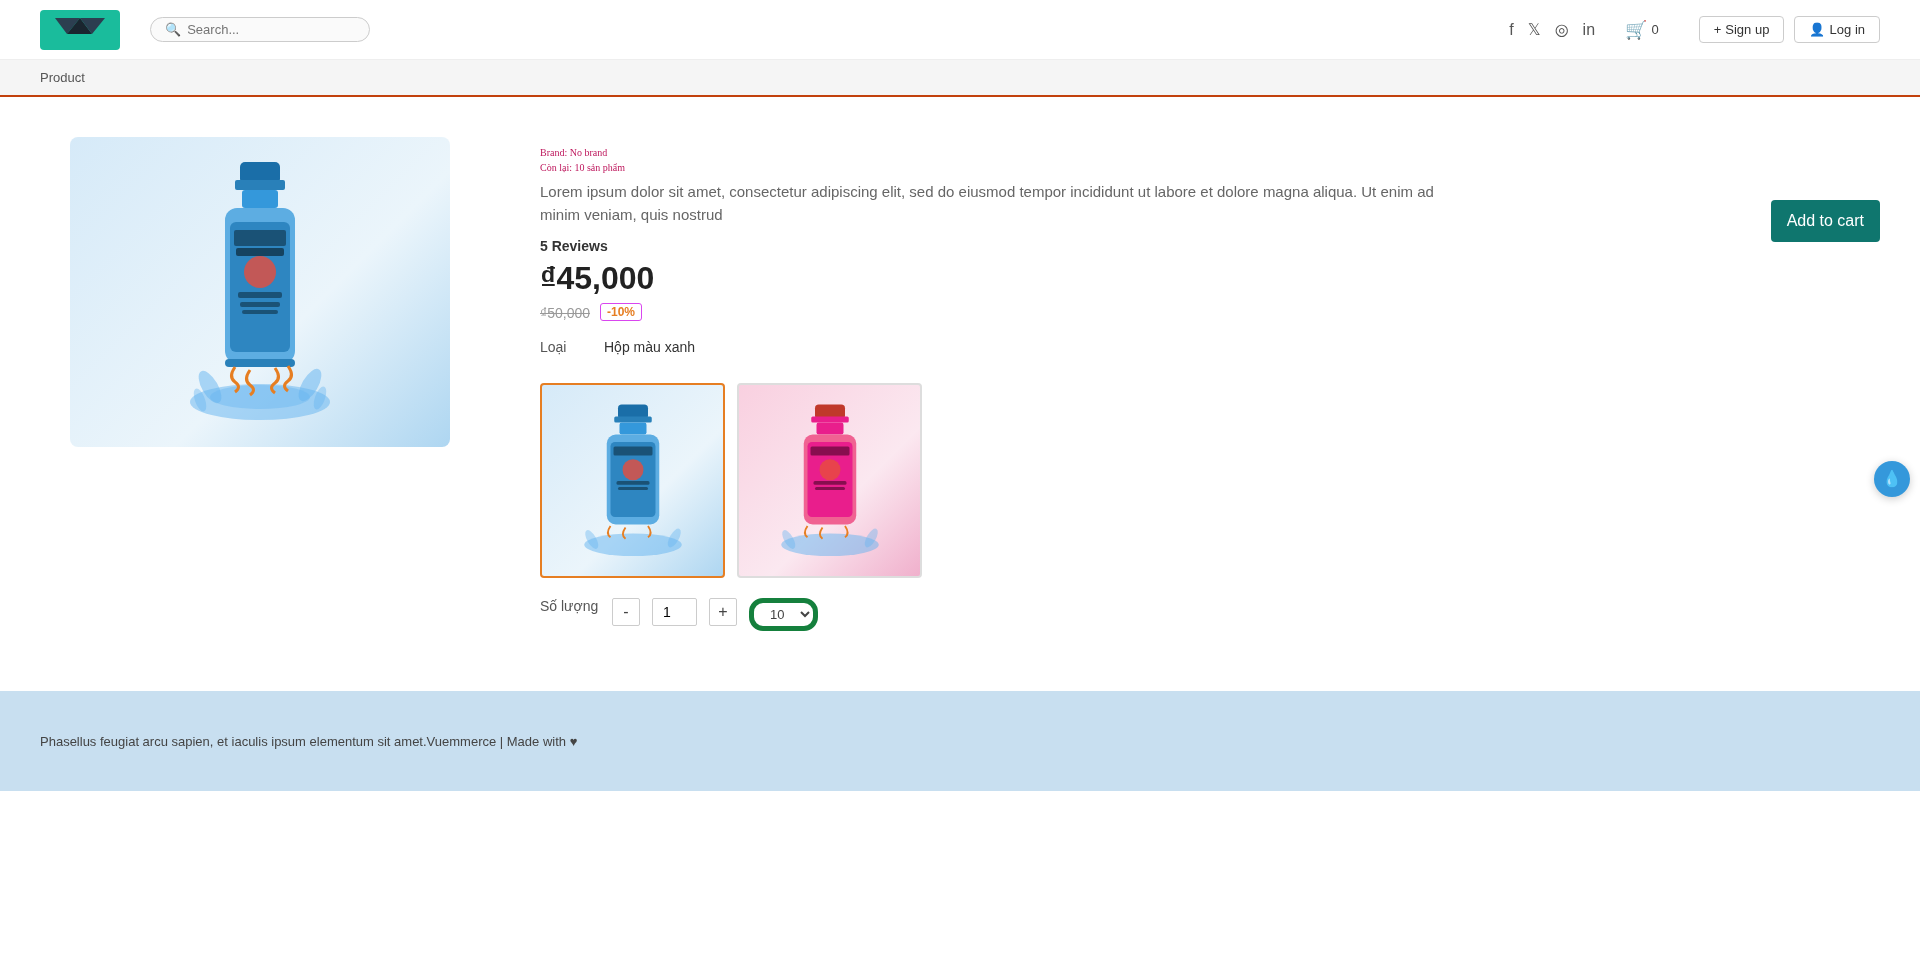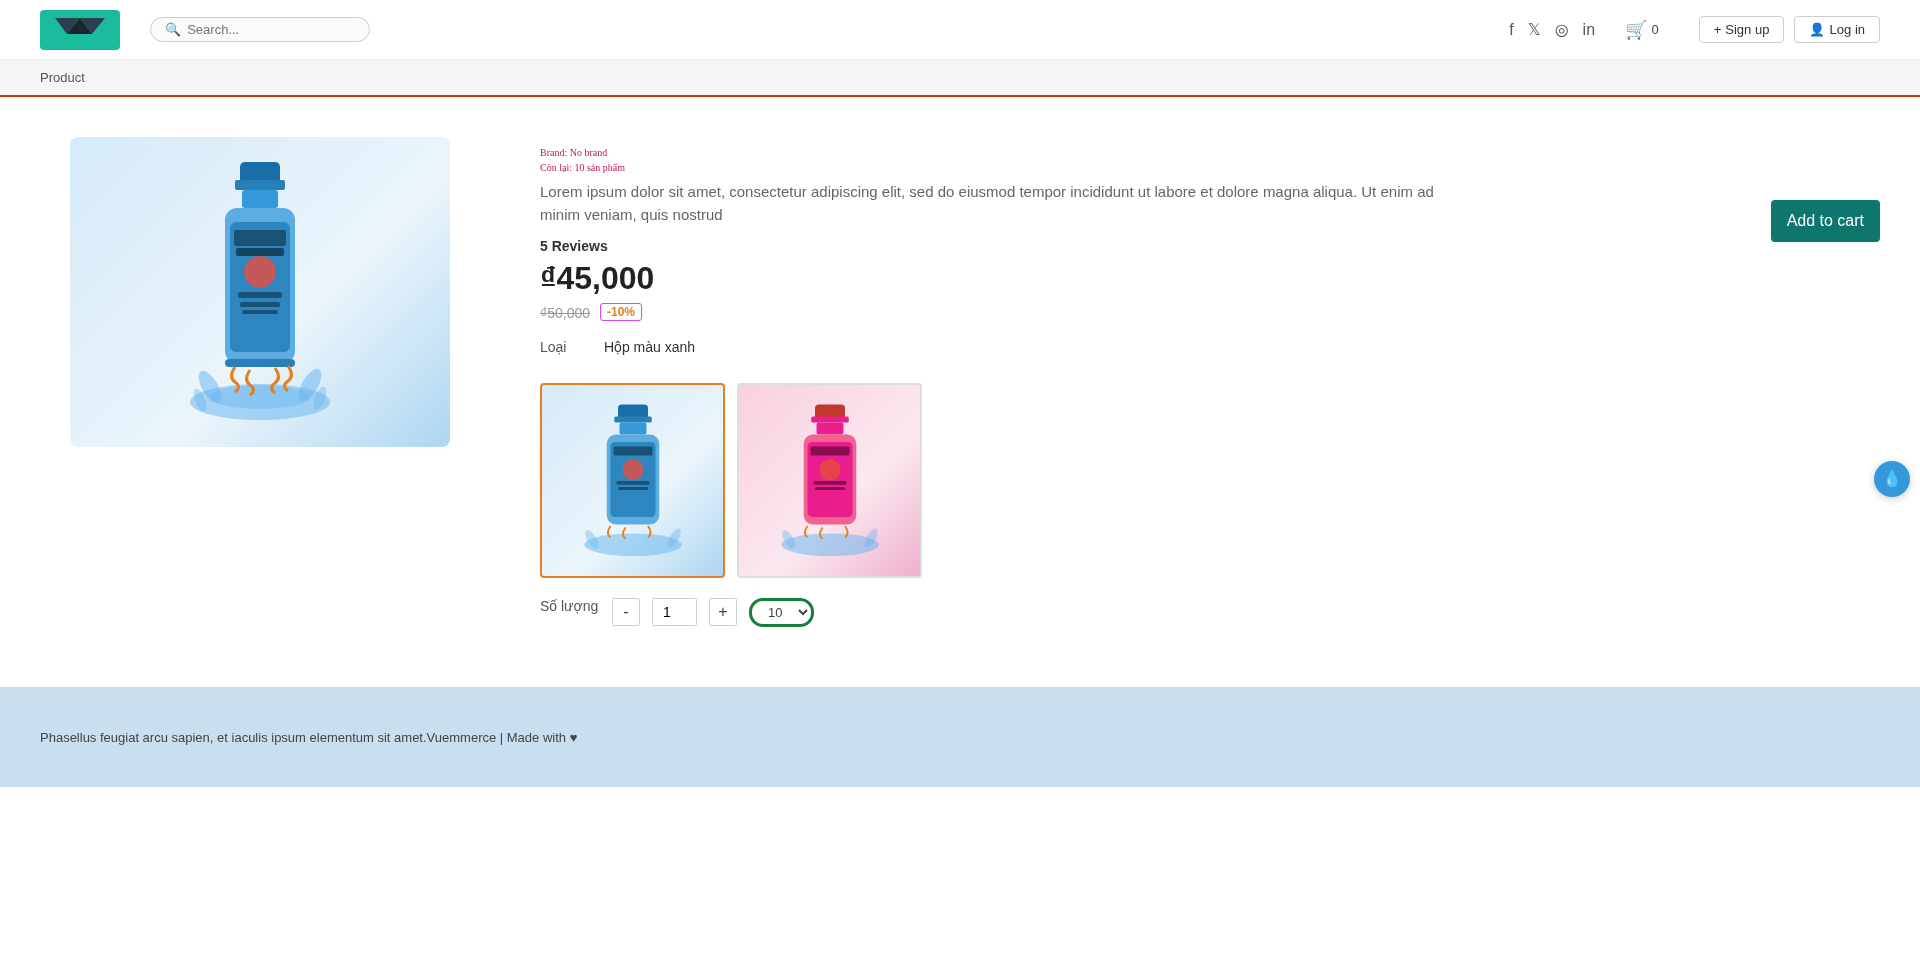--- a/index.html
+++ b/index.html
@@ -286,21 +286,21 @@
     }
     .qty-input {
       width: 45px;
       height: 28px;
       text-align: center;
       border: 1px solid #ccc;
       font-size: 14px;
       border-radius: 2px;
     }
     .qty-select {
-      border: 3px solid #15803d;
+      border: 5px solid #15803d;
       border-radius: 14px;
       padding: 3px 12px;
       font-size: 13px;
       cursor: pointer;
       background: #fff;
       color: #444;
     }
 
     
     .footer {

